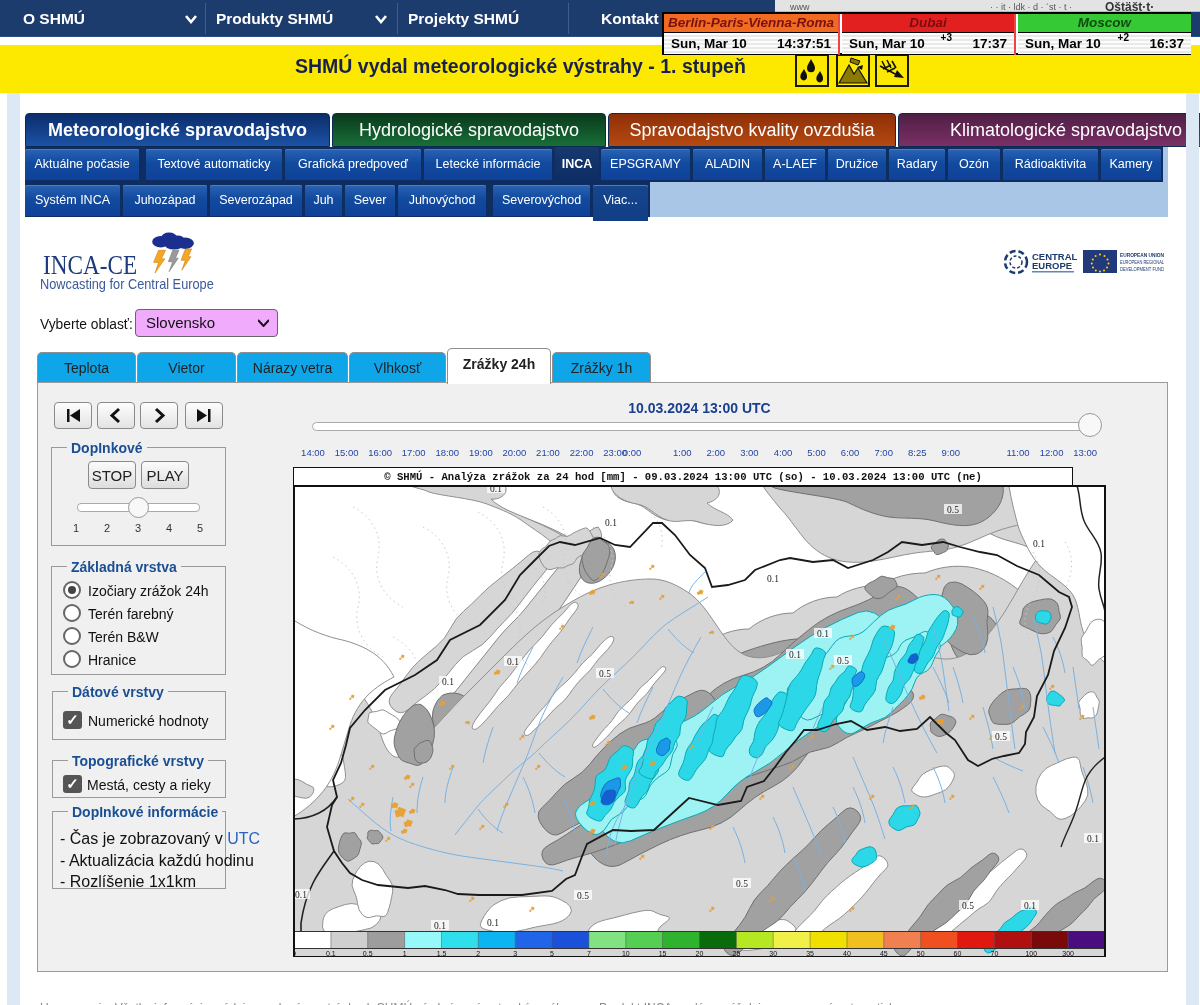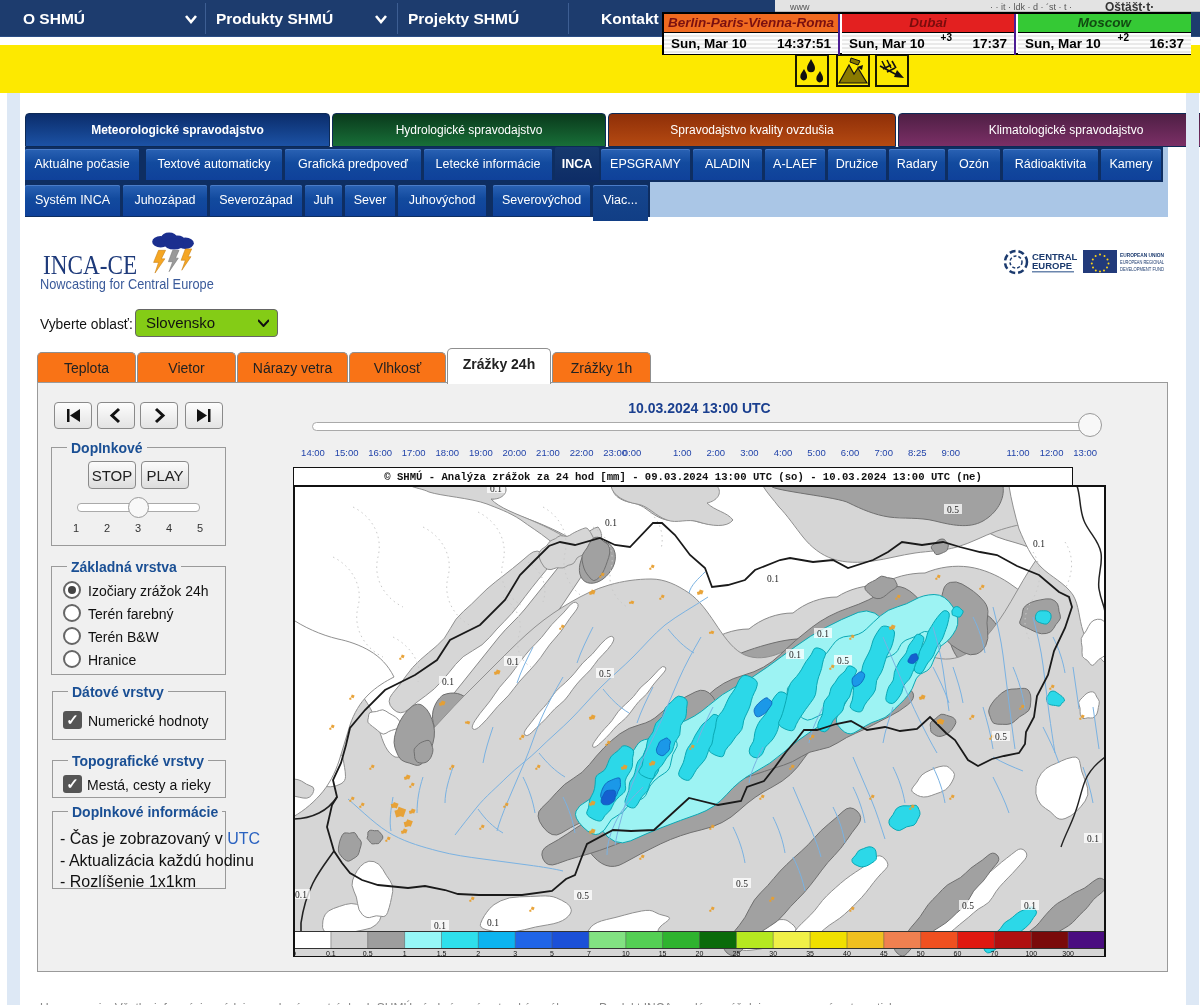--- a/index.html
+++ b/index.html
@@ -9,35 +9,35 @@
 #nav .mi{position:absolute;top:0;height:37px;line-height:37px;color:#fff;font-weight:bold;font-size:15.5px}
 #nav .sep{position:absolute;top:3px;height:31px;width:1px;background:#3d5e93}
 
 #topgray{left:775px;top:0;width:425px;height:12px;background:#e3e3e3;border-bottom:1px solid #bbb;color:#555;font-size:9px;overflow:hidden}
 
 #banner{left:0;top:45px;width:1200px;height:48px;background:#fde900}
 #banner .txt{position:absolute;left:295px;top:10px;font-size:19.5px;font-weight:bold;color:#18214d;letter-spacing:0px}
 .wicon{position:absolute;top:9px;width:34px;height:33px;border:2px solid #1a1a00;background:#fde900}
 
 #clock{left:662px;top:12px;width:529px;height:43px;border:2px solid #000;background:#fff}
-.cpan{position:absolute;top:0;height:41px;border-right:2px solid #4c1d95}
+.cpan{position:absolute;top:0;height:41px;border-right:2px solid #ef4444}
 .chead{height:19px;border-bottom:1px solid #000;font-size:13.5px;font-weight:bold;font-style:italic;text-align:center;line-height:18px}
 .cdate{height:21px;background:repeating-linear-gradient(#fdfdfd 0 2px,#e9e9e9 2px 4px);font-size:13.5px;font-weight:bold;color:#000;position:relative}
 .cdate .d{position:absolute;left:7px;top:3px}
 .cdate .t{position:absolute;right:7px;top:3px}
 .cdate .off{position:absolute;top:-1px;font-size:10px;font-weight:bold}
 
-.t1{position:absolute;top:113px;height:34px;color:#fff;font-size:12px;text-align:center;line-height:33px;border:1px solid #0d2a56;border-radius:4px 4px 0 0}
+.t1{position:absolute;top:113px;height:34px;color:#fff;font-size:18px;text-align:center;line-height:33px;border:1px solid #0d2a56;border-radius:4px 4px 0 0}
 #t2bg{left:25px;top:147px;width:1143px;height:70px;background:#aac6e6}
 .t2{position:absolute;height:31px;color:#fff;font-size:12.5px;text-align:center;line-height:30px;background:linear-gradient(#2a62b4,#124a9e 45%,#0f419a);border-radius:2px 2px 0 0;box-shadow:inset 0 1px 0 #4a7cc8}
 #sellabel{left:40px;top:317px;font-size:13.8px;color:#111}
-#selbox{left:135px;top:309px;width:143px;height:28px;border:1px solid #666;border-radius:4px;background:#84cc16;font-size:15px;color:#111;line-height:26px;padding-left:10px}
+#selbox{left:135px;top:309px;width:143px;height:28px;border:1px solid #666;border-radius:4px;background:#f0abfc;font-size:15px;color:#111;line-height:26px;padding-left:10px}
 #selbox svg{position:absolute;right:8px;top:9px}
 
-.ct{position:absolute;top:352px;height:46px;background:#f97316;border:1px solid #8f8f8f;border-bottom:none;border-radius:5px 5px 0 0;font-size:14px;color:#222;text-align:center;line-height:30px}
+.ct{position:absolute;top:352px;height:46px;background:#0ea5e9;border:1px solid #8f8f8f;border-bottom:none;border-radius:5px 5px 0 0;font-size:14px;color:#222;text-align:center;line-height:30px}
 .ct.active{top:348px;height:36px;background:#fff;font-weight:bold;z-index:5}
 #panel{left:37px;top:382px;width:1131px;height:590px;border:1px solid #9a9a9a;background:#f0f0f0}
 
 .nb{position:absolute;width:38px;height:27px;border:1px solid #8a8a8a;border-radius:4px;background:linear-gradient(#fdfdfd,#e3e3e3)}
 .nb svg{position:absolute;left:0;top:0}
 
 .fs{position:absolute;border:1px solid #9a9a9a;background:transparent}
 .fs .lg{position:absolute;top:-8px;left:15px;background:#f0f0f0;padding:0 4px;color:#1a4f94;font-weight:bold;font-size:14px;white-space:nowrap}
 .btn2{position:absolute;border:1px solid #8a8a8a;border-radius:4px;background:linear-gradient(#fbfbfb,#ddd);font-size:15px;color:#222;text-align:center}
 .radio{position:absolute;width:18px;height:18px;border:2px solid #666;border-radius:50%;background:#fff}
@@ -70,20 +70,21 @@
  <span class="mi" style="left:408px">Projekty SHMÚ</span>
  <span class="sep" style="left:568px"></span>
  <span class="mi" style="left:601px">Kontakt</span>
 </div>
 <div id="topgray" class="abs">
     <span style="position:absolute;left:15px;top:2px">www</span>
     <span style="position:absolute;left:215px;top:2px">· · it · ldk · d · ´st · t ·</span>
     <span style="position:absolute;left:330px;top:0;font-size:12px;font-weight:bold;color:#333">Oštäšt·t·</span>
   </div>
 <div id="banner" class="abs">
+ <span class="txt">SHMÚ vydal meteorologické výstrahy - 1. stupeň</span>
  <div class="wicon" style="left:795px"><svg width="30" height="29">
         <path d="M14,3 C16,7 18,9 18,12 A4,4.2 0 1 1 10,12 C10,9 12,7 14,3z" fill="#111"></path>
         <path d="M7,13 C8.5,16 10,17.5 10,20 A3.4,3.6 0 1 1 3.4,20 C3.4,17.5 5.5,16 7,13z" fill="#111"></path>
         <path d="M23,15 C24.5,18 26,19.5 26,22 A3.4,3.6 0 1 1 19.4,22 C19.4,19.5 21.5,18 23,15z" fill="#111"></path>
       </svg></div>
  <div class="wicon" style="left:836px"><svg width="30" height="29">
         <path d="M1,27 L11,9 L16,18 L20,12 L29,27 Z" fill="#8a7a00" stroke="#111" stroke-width="1.2"></path>
         <path d="M13,2 l9,3 -2,4 -8,-3z" fill="#8a7a00" stroke="#111" stroke-width="1"></path>
         <path d="M25,9 l-6,2 5,3z" fill="#111"></path>
       </svg></div>

